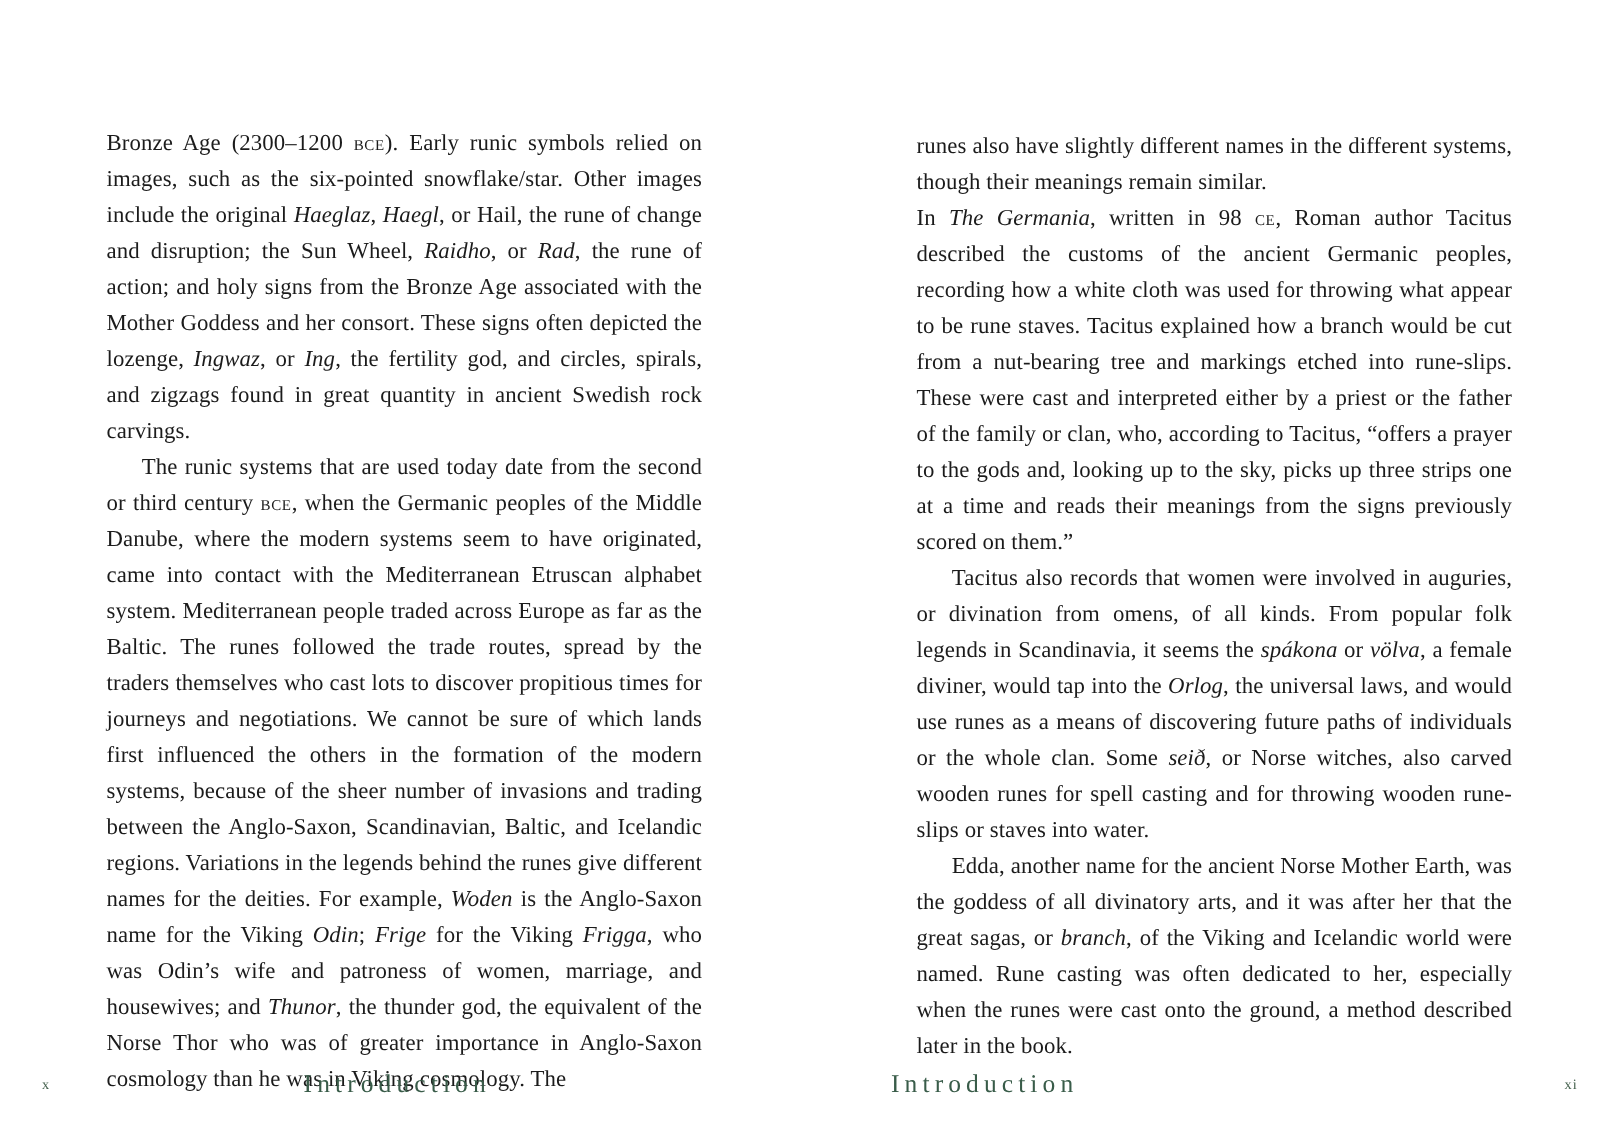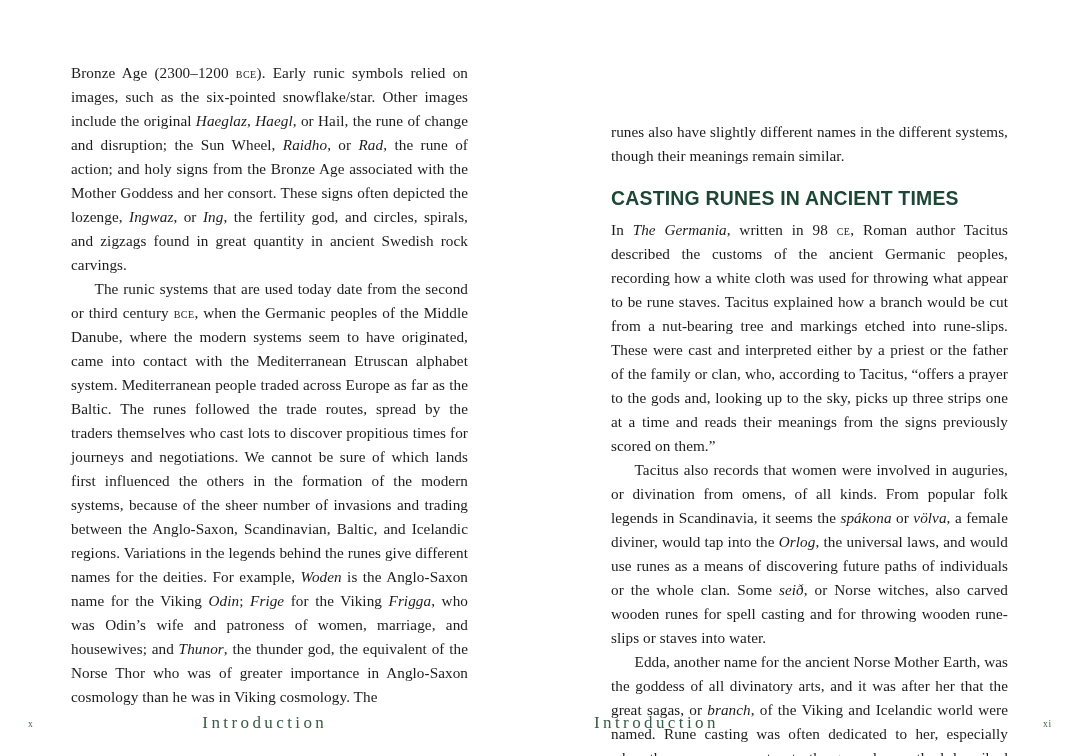--- a/index.html
+++ b/index.html
@@ -19,22 +19,22 @@
     position: absolute;
     inset: 0;
     display: flex;
   }
   .page {
     position: relative;
     width: 540px;
     height: 756px;
     box-sizing: border-box;
   }
-  .page-left  { padding: 61px 72px 0 71px; }
-  .page-right { padding: 120px 72px 0 71px; }
+  .page-left  { padding: 84px 72px 0 71px; }
+  .page-right { padding: 86px 72px 0 71px; }
 
   .column {
     width: 397px;
   }
 
   p.para {
     margin: 0;
     font-size: 15.2px;
     line-height: 24px;
     text-align: justify;
@@ -113,21 +113,20 @@
       <span class="folio">x</span>
       <span class="running-head">Introduction</span>
     </div>
   </div>
 
   <div class="page page-right">
     <div class="column" id="right-column-top">
         <p class="para cont"><span>runes also have slightly different names in the different systems, though their meanings remain similar.</span></p>
       </div>
 
-    <h2 class="section-heading">CASTING RUNES IN ANCIENT TIMES</h2>
 
     <div class="column" id="right-column-body">
         <p class="para cont"><span>In </span><em>The Germania</em><span>, written in 98 </span><span class="smallcaps">ce</span><span>, Roman author Tacitus described the customs of the ancient Germanic peoples, recording how a white cloth was used for throwing what appear to be rune staves. Tacitus explained how a branch would be cut from a nut-bearing tree and markings etched into rune-slips. These were cast and interpreted either by a priest or the father of the family or clan, who, according to Tacitus, “offers a prayer to the gods and, looking up to the sky, picks up three strips one at a time and reads their meanings from the signs previously scored on them.”</span></p>
         <p class="para indent"><span>Tacitus also records that women were involved in auguries, or divination from omens, of all kinds. From popular folk legends in Scandinavia, it seems the </span><em>spákona</em><span> or </span><em>völva</em><span>, a female diviner, would tap into the </span><em>Orlog</em><span>, the universal laws, and would use runes as a means of discovering future paths of individuals or the whole clan. Some </span><em>seið</em><span>, or Norse witches, also carved wooden runes for spell casting and for throwing wooden rune-slips or staves into water.</span></p>
         <p class="para indent"><span>Edda, another name for the ancient Norse Mother Earth, was the goddess of all divinatory arts, and it was after her that the great sagas, or </span><em>branch</em><span>, of the Viking and Icelandic world were named. Rune casting was often dedicated to her, especially when the runes were cast onto the ground, a method described later in the book.</span></p>
       </div>
 
     <div class="footer footer-right">
       <span class="running-head">Introduction</span>
       <span class="folio">xi</span>

